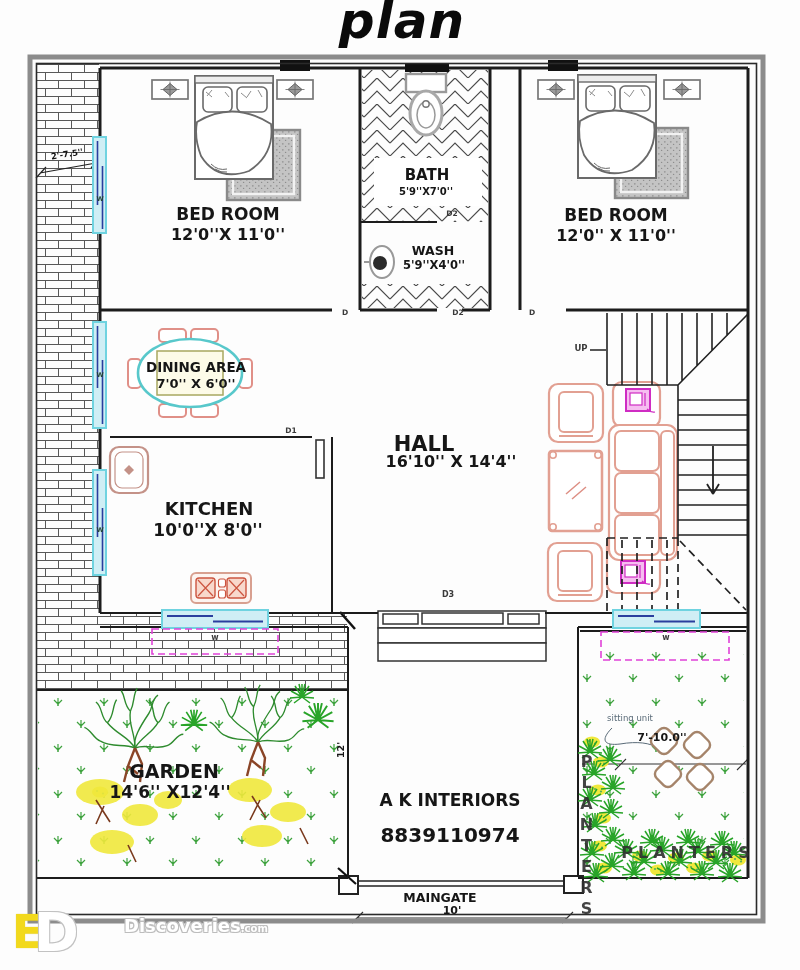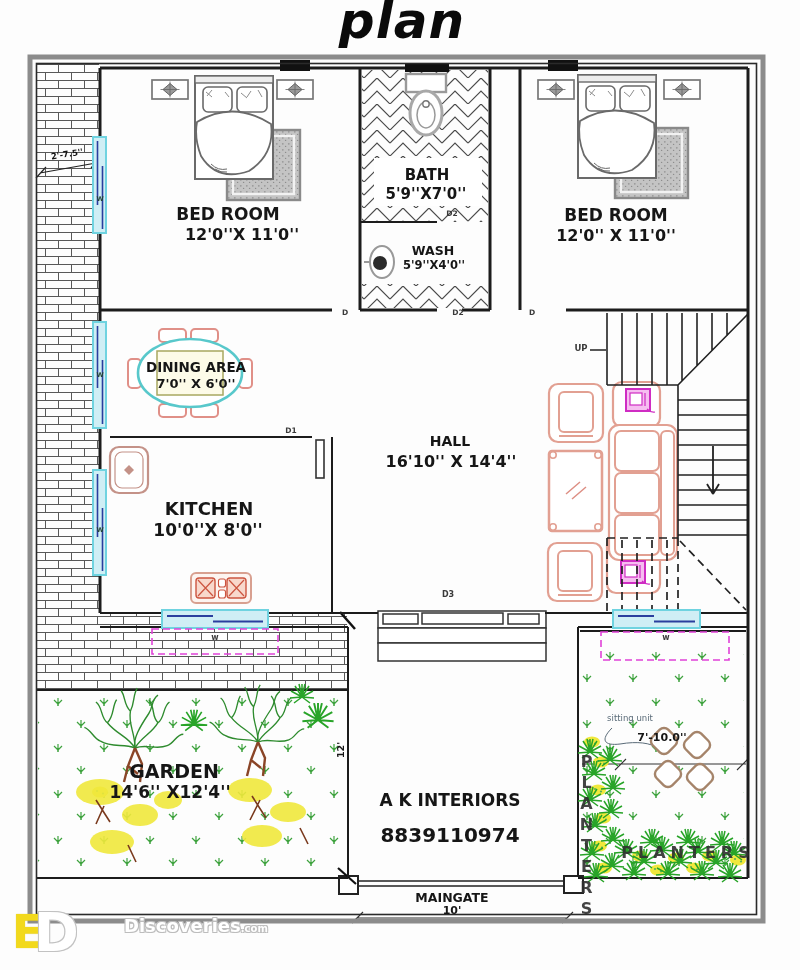--- a/index.html
+++ b/index.html
@@ -327,38 +327,38 @@
 
   <g>
     <rect x="30" y="57" width="733" height="864" fill="none" stroke="#8c8c8c" stroke-width="5"></rect>
     <rect x="36.5" y="63.5" width="720" height="851" fill="none" stroke="#2a2a2a" stroke-width="1.6"></rect>
   </g>
 </svg>
 
 <div class="lbl title" style="left:402px;top:-4px;">plan</div>
 
 <div class="lbl" style="left:228px;top:206px;font-size:17px;">BED ROOM</div>
-<div class="lbl" style="left:228px;top:227px;font-size:16px;margin-left:14px;">12'0''X 11'0''</div>
+<div class="lbl" style="left:228px;top:227px;font-size:16px;">12'0''X 11'0''</div>
 <div class="lbl" style="left:427px;top:168px;font-size:15px;">BATH</div>
-<div class="lbl" style="left:426px;top:187px;font-size:15px;">5'9''X7'0''</div>
+<div class="lbl" style="left:426px;top:187px;font-size:10px;">5'9''X7'0''</div>
 <div class="lbl" style="left:433px;top:245px;font-size:12.5px;">WASH</div>
 <div class="lbl" style="left:434px;top:260px;font-size:11.5px;">5'9''X4'0''</div>
 <div class="lbl" style="left:616px;top:207px;font-size:17px;">BED ROOM</div>
 <div class="lbl" style="left:616px;top:228px;font-size:16px;">12'0'' X 11'0''</div>
 <div class="lbl" style="left:196px;top:361px;font-size:13.5px;">DINING AREA</div>
 <div class="lbl" style="left:196px;top:377px;font-size:13px;">7'0'' X 6'0''</div>
 <div class="lbl" style="left:209px;top:500px;font-size:18px;">KITCHEN</div>
 <div class="lbl" style="left:208px;top:522px;font-size:17px;">10'0''X 8'0''</div>
-<div class="lbl" style="left:450px;top:434px;font-size:14px;">HALL</div>
+<div class="lbl" style="left:424px;top:434px;font-size:21px;">HALL</div>
 <div class="lbl" style="left:451px;top:454px;font-size:16px;">16'10'' X 14'4''</div>
 <div class="lbl" style="left:174px;top:762px;font-size:19px;">GARDEN</div>
 <div class="lbl" style="left:170px;top:784px;font-size:17px;">14'6'' X12'4''</div>
 <div class="lbl" style="left:450px;top:762px;font-size:17px;margin-top:30px;">A K INTERIORS</div>
 <div class="lbl" style="left:450px;top:781px;font-size:20px;margin-top:44px;">8839110974</div>
-<div class="lbl" style="left:452px;top:892px;font-size:12.5px;">MAINGATE</div>
+<div class="lbl" style="left:440px;top:892px;font-size:12.5px;">MAINGATE</div>
 <div class="lbl" style="left:452px;top:905px;font-size:11px;">10'</div>
 
 <div class="lbl tag" style="left:581px;top:344px;font-size:8.5px;">UP</div>
 <div class="lbl soft" style="left:630px;top:714px;font-size:8.5px;">sitting unit</div>
 <div class="lbl" style="left:662px;top:732px;font-size:11px;text-align:center;">7'-10.0''</div>
 <div class="lbl rot" style="left:67px;top:150px;font-size:8.5px;">2'-7.5''</div>
 <div class="lbl rot90" style="left:341px;top:750px;font-size:9.5px;">12'</div>
 <div class="lbl vert" style="left:578px;top:752px;font-size:16px;height:142px;">PLANTERS</div>
 <div class="lbl" style="left:688px;top:845px;font-size:16px;letter-spacing:5px;color:#2f2f2f;opacity:.9;">PLANTERS</div>
 

